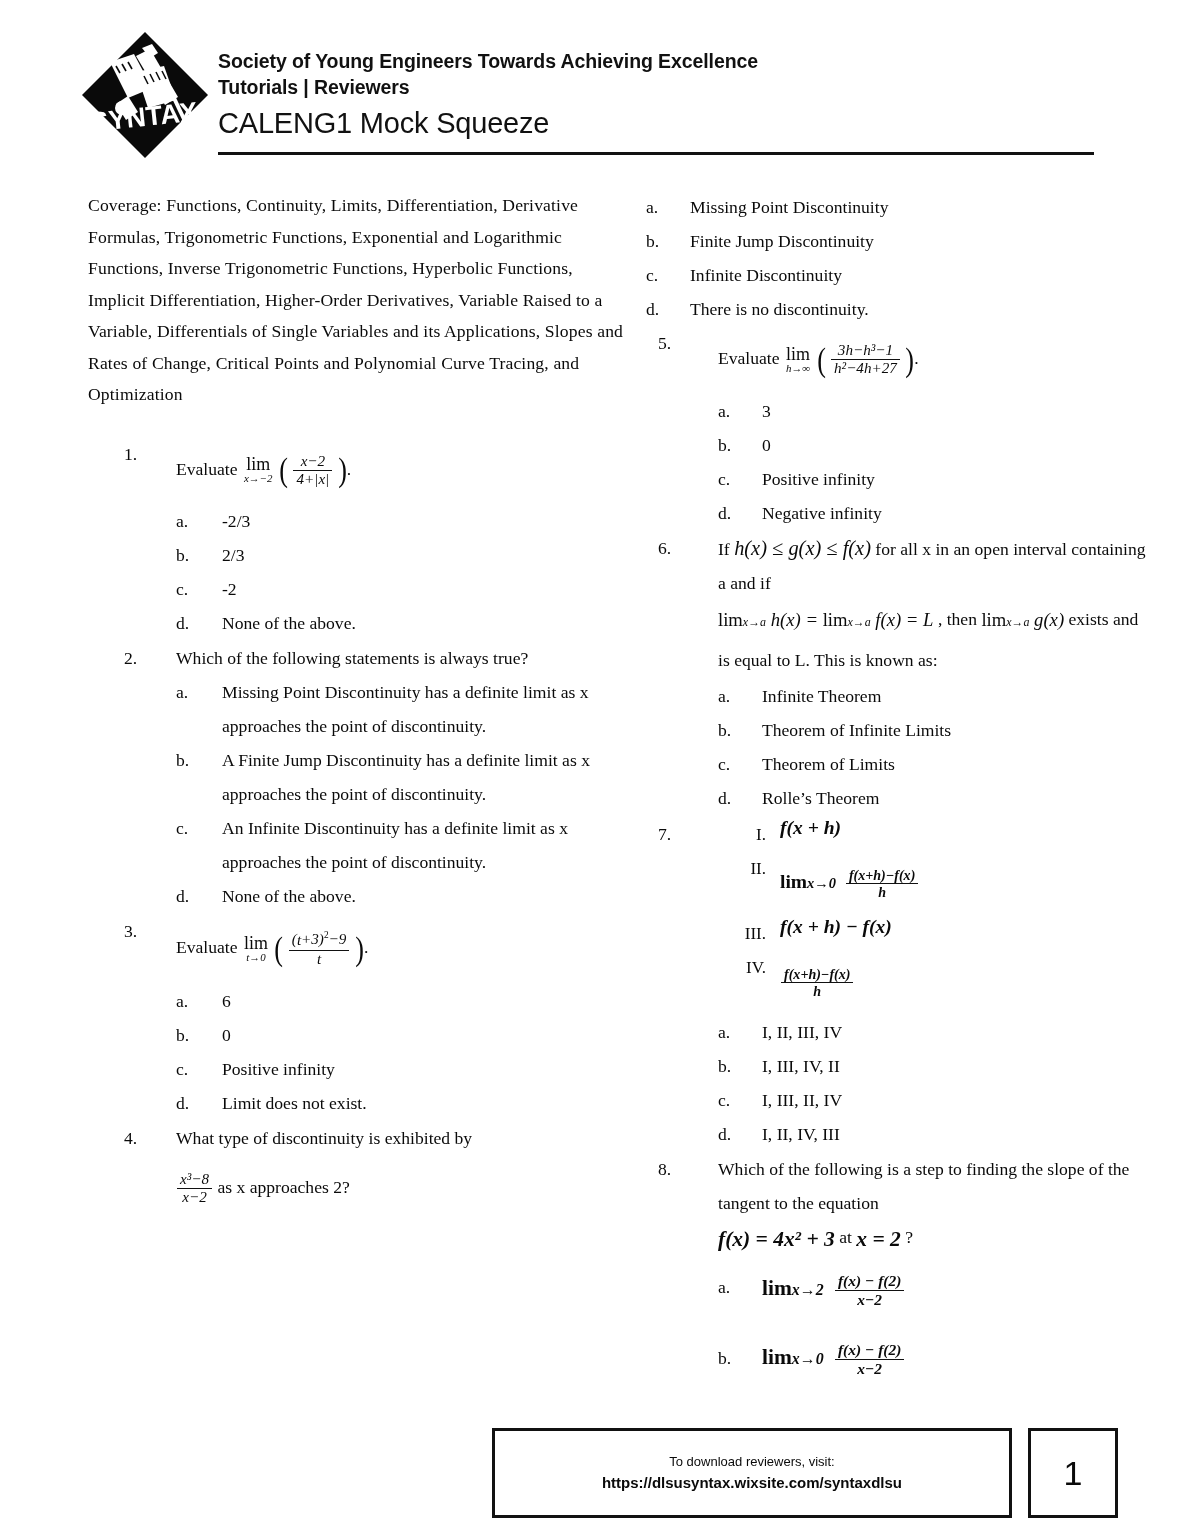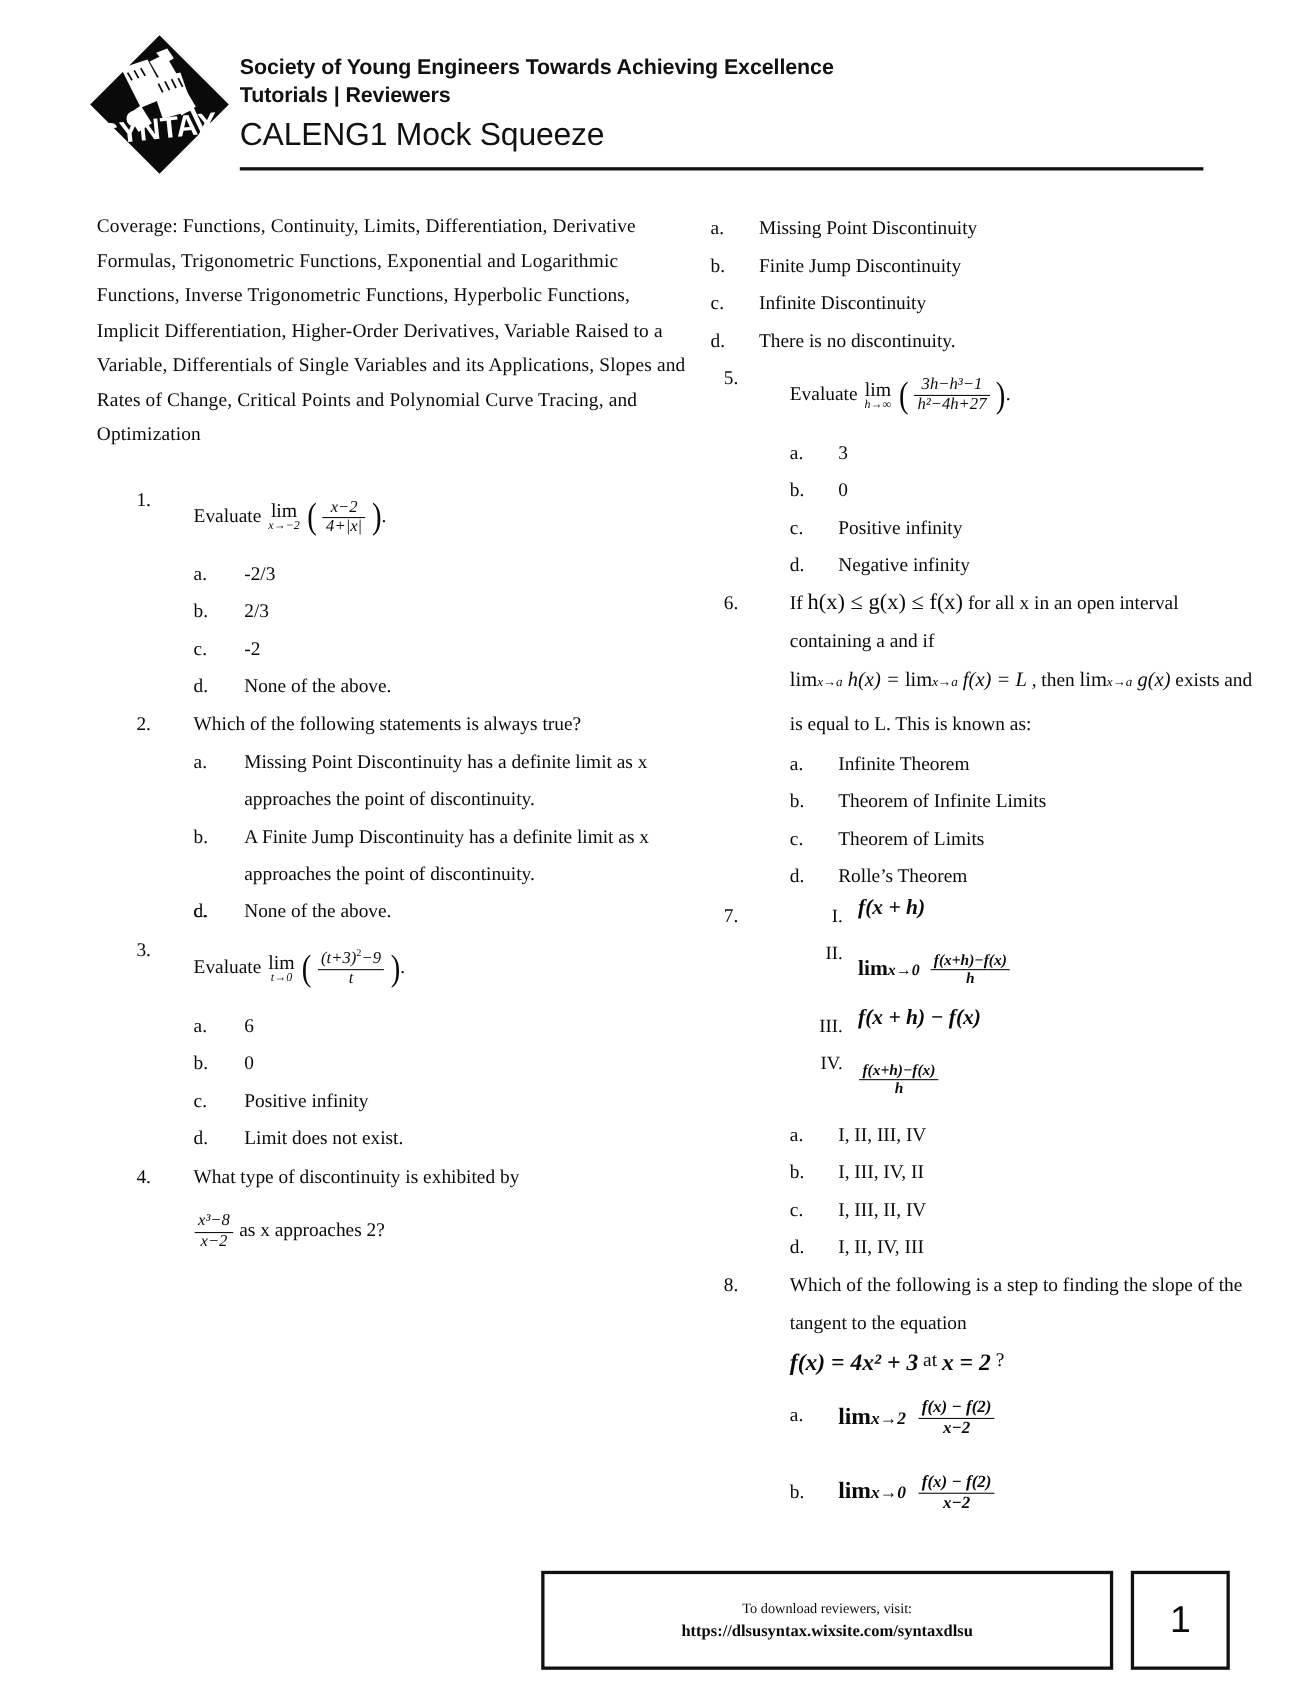--- a/index.html
+++ b/index.html
@@ -195,21 +195,21 @@
   
   .footer-box {
     position: absolute;
     left: 492px; top: 1428px;
     width: 520px; height: 90px;
     border: 3px solid #111;
     display: flex;
     flex-direction: column;
     align-items: center;
     justify-content: center;
-    font-family: Liberation Serif, serif;
+    font-family: Liberation Sans, sans-serif;
   }
   .footer-line1 { font-size: 13px; line-height: 20px; }
   .footer-line2 { font-size: 15px; font-weight: bold; line-height: 22px; }
   .page-box {
     position: absolute;
     left: 1028px; top: 1428px;
     width: 90px; height: 90px;
     border: 3px solid #111;
     display: flex;
     align-items: center;
@@ -311,20 +311,21 @@
         <li class="choice hang">
           <span class="clet">a.</span>
           <span>Missing Point Discontinuity has a definite limit as x approaches the point of discontinuity.</span>
         </li>
         <li class="choice hang">
           <span class="clet">b.</span>
           <span>A Finite Jump Discontinuity has a definite limit as x approaches the point of discontinuity.</span>
         </li>
         <li class="choice hang">
           <span class="clet">c.</span>
+          <span>An Infinite Discontinuity has a definite limit as x approaches the point of discontinuity.</span>
         </li>
         <li class="choice hang">
           <span class="clet">d.</span>
           <span>None of the above.</span>
         </li>
       </ul>
     </div>
 
     <div class="q">
       <span class="qnum">3.</span>
@@ -431,21 +432,21 @@
         <span class="clet">d.</span>
         <span>Negative infinity</span>
       </li>
     </ul>
   </div>
 
   <div class="q">
     <span class="qnum">6.</span>
     <div class="qbody">
       <span>If</span>
-      <span class="tm-serif" style="font-size:1.16em;">h(x) ≤ g(x) ≤ f(x)</span>
+      <span class="tm-serif" style="font-size:1.16em;font-style:italic;">h(x) ≤ g(x) ≤ f(x)</span>
       <span>for all x in an open interval containing a and if</span>
     </div>
     <div class="qbody" style="line-height:38px;">
       <span class="limin tm-serif" style="font-size:1.06em;">
         <span style="font-style:normal;">lim</span><span class="lsubin">x→a</span><span style="font-style:italic;">&nbsp;h(x) = </span><span style="font-style:normal;">lim</span><span class="lsubin">x→a</span><span style="font-style:italic;">&nbsp;f(x) = L</span>
       </span>
       <span>, then</span>
       <span class="limin tm-serif" style="font-size:1.06em;">
         <span style="font-style:normal;">lim</span><span class="lsubin">x→a</span><span style="font-style:italic;">&nbsp;g(x)</span>
       </span>

